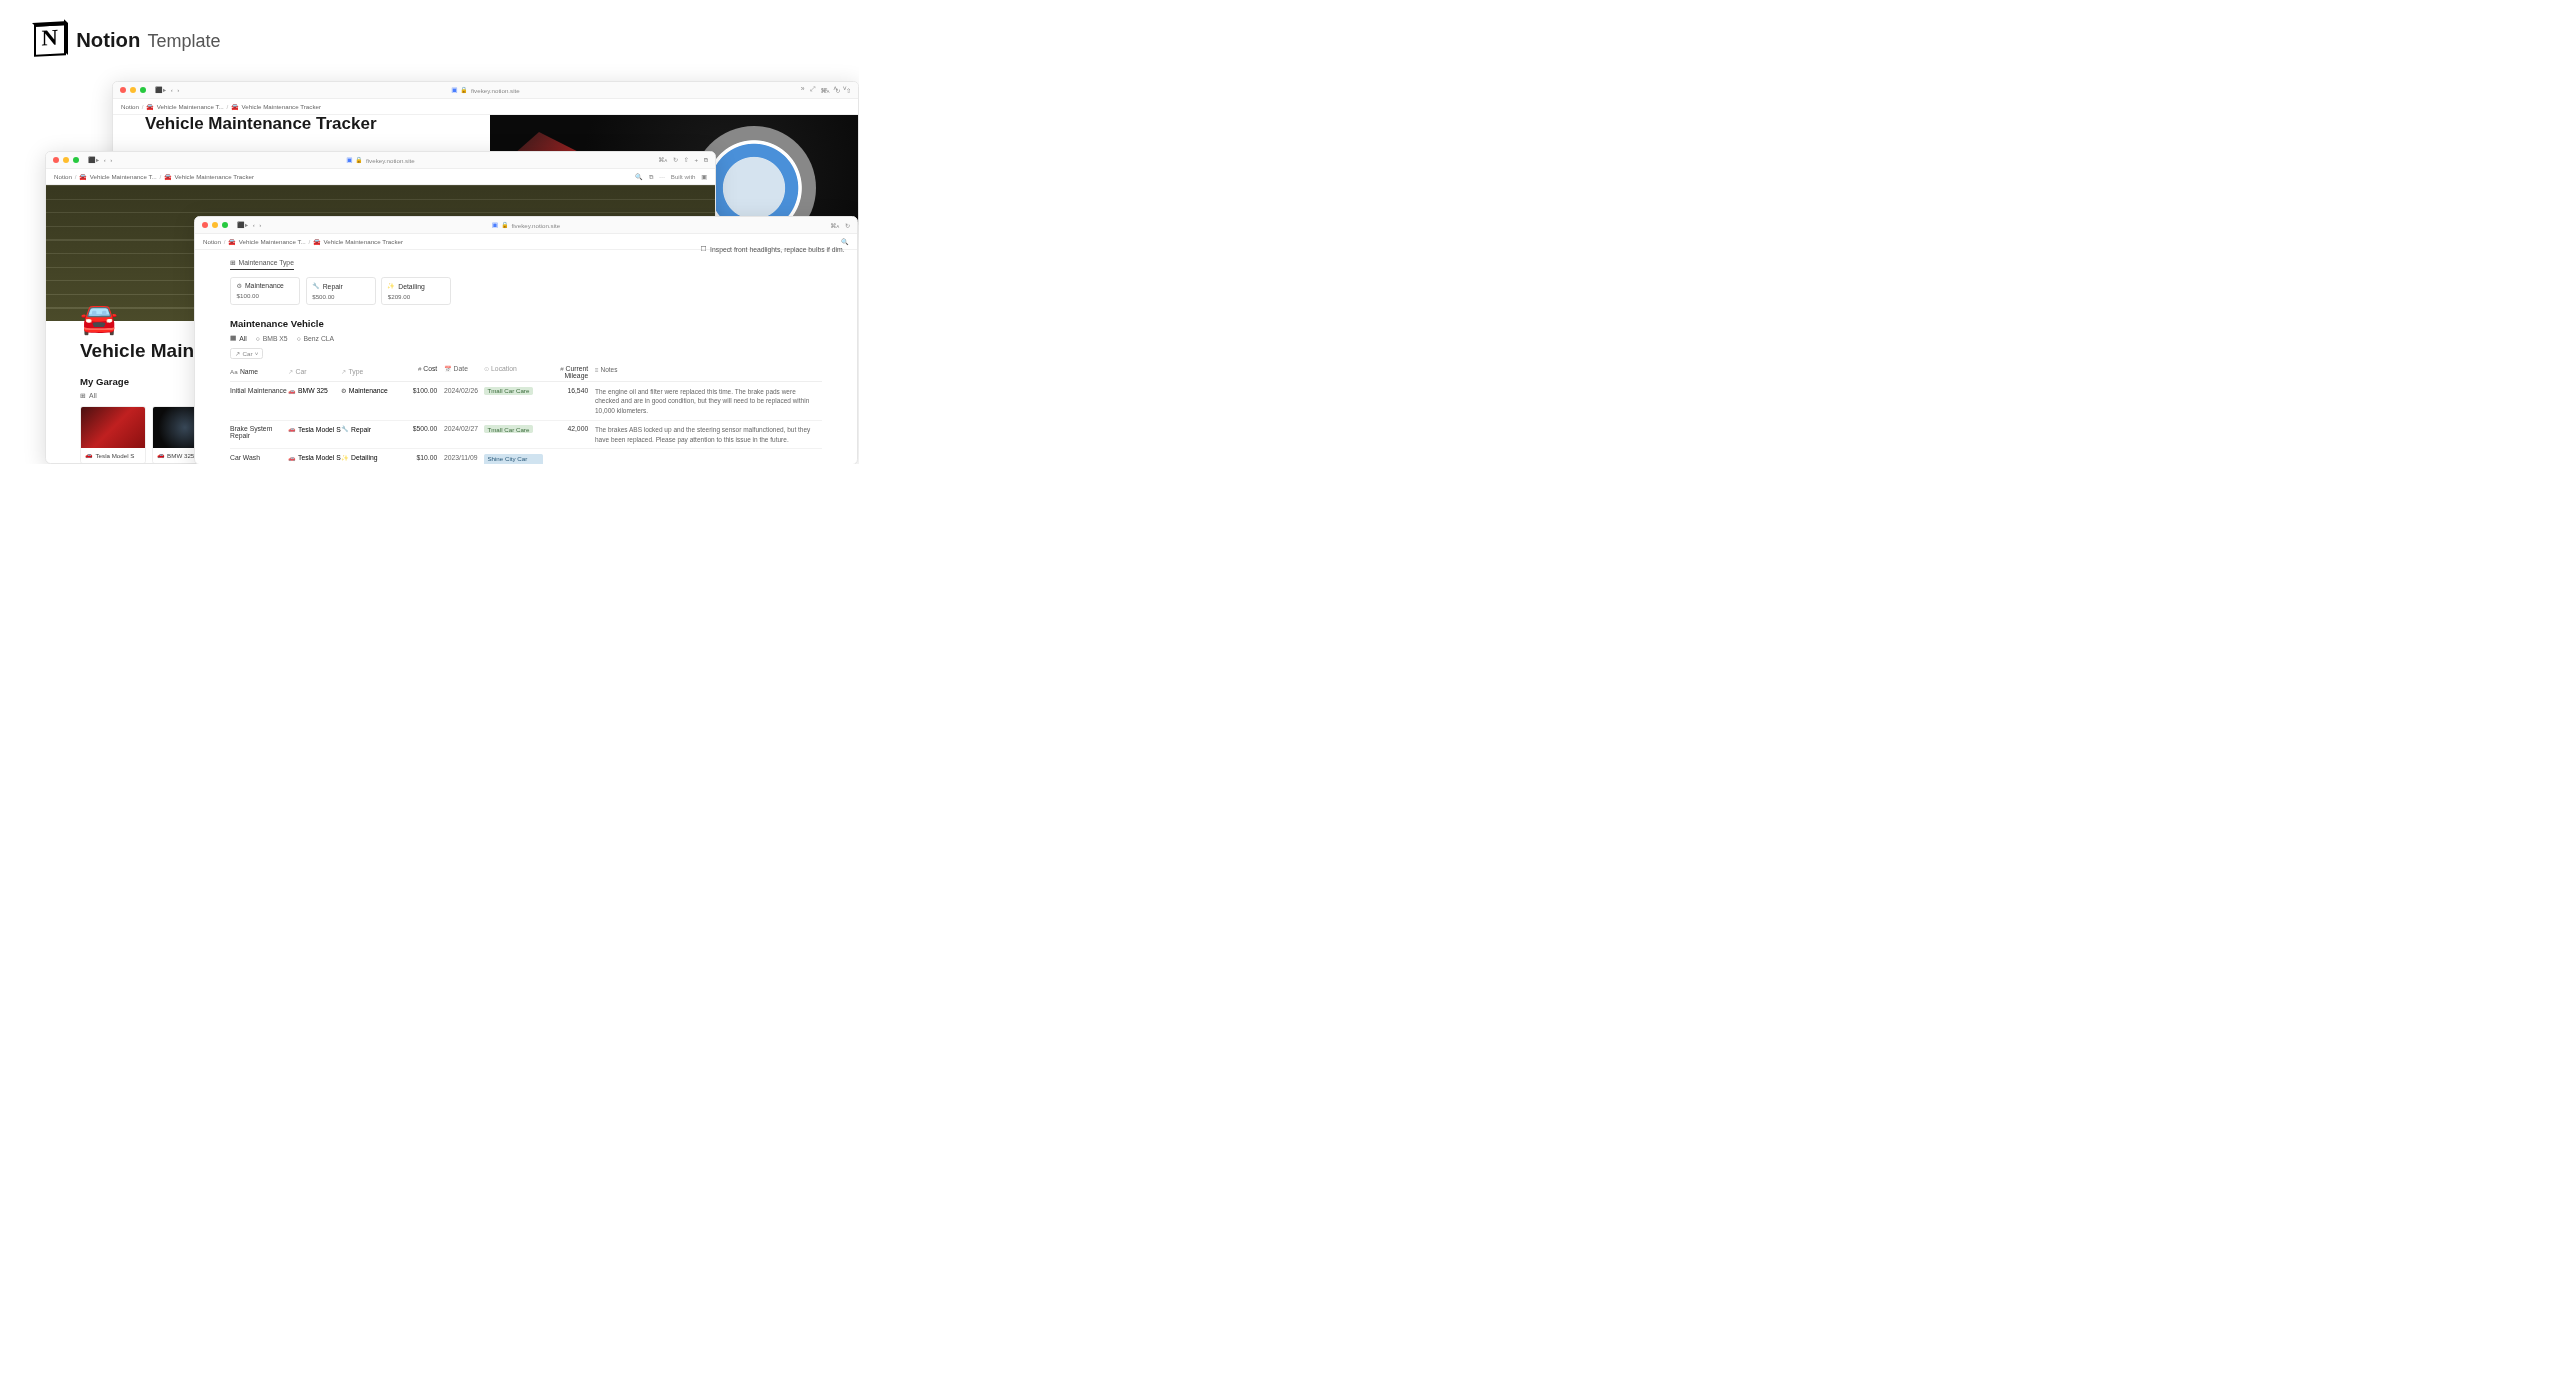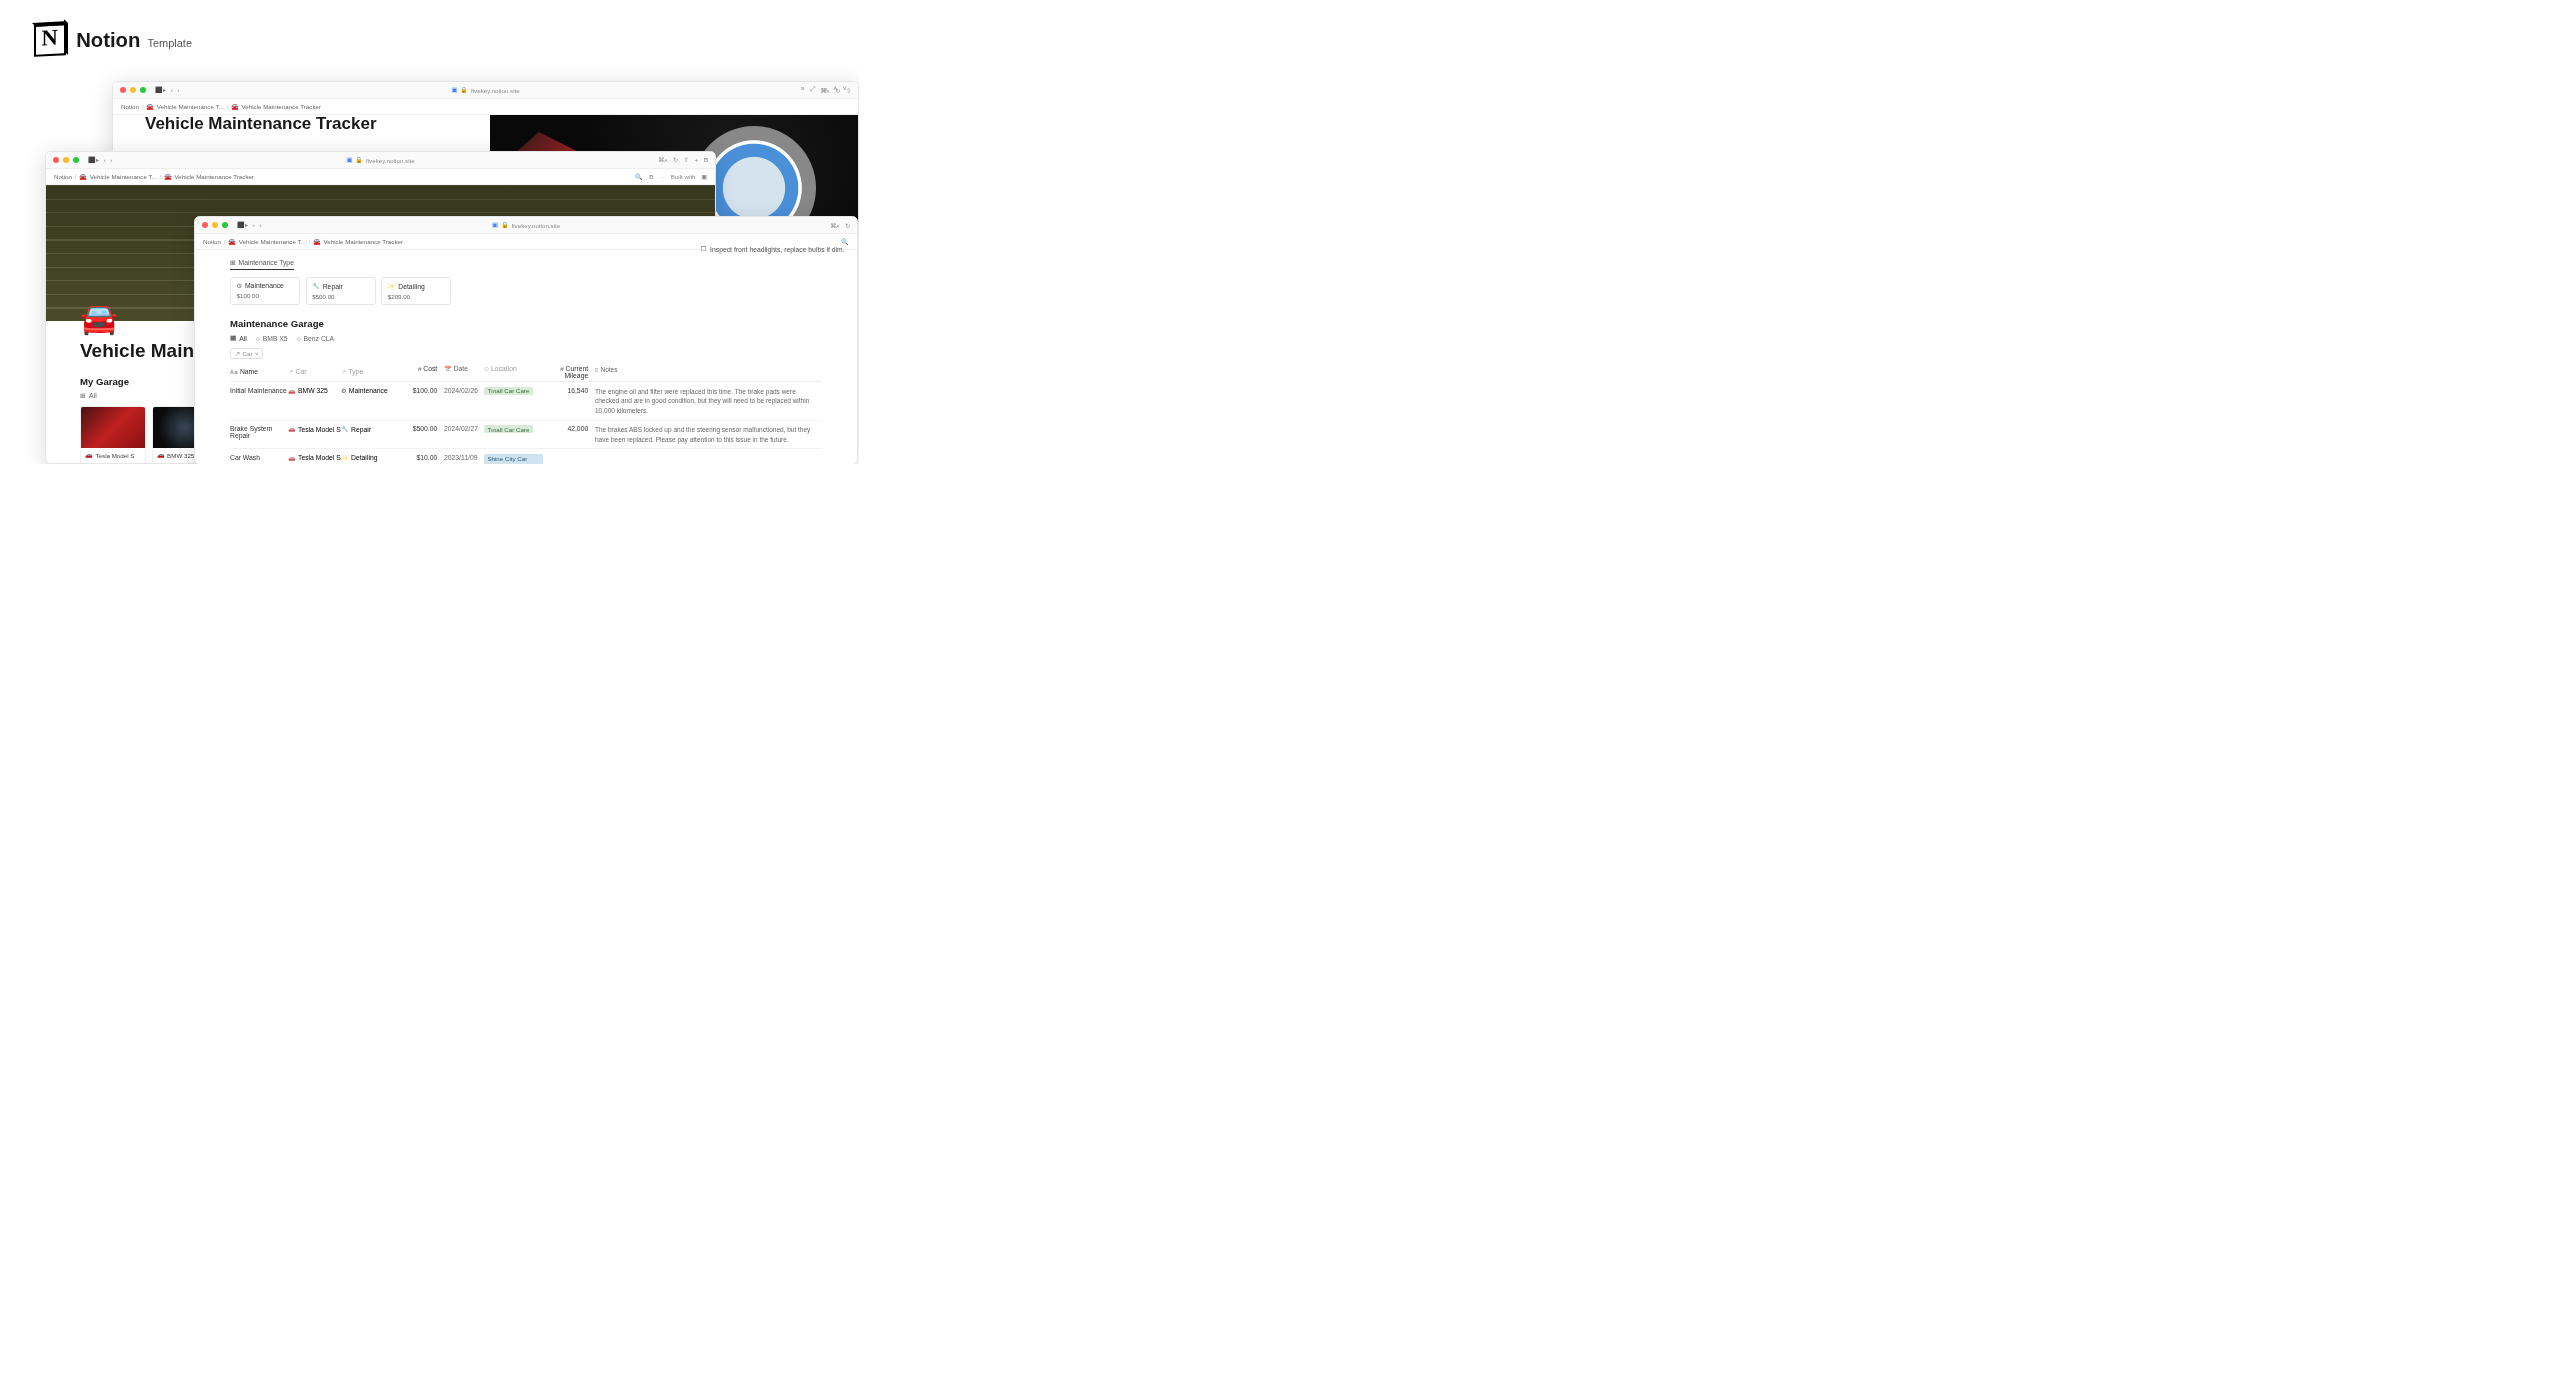--- a/index.html
+++ b/index.html
@@ -5,21 +5,21 @@
 * { margin: 0; padding: 0; box-sizing: border-box; }
 body { font-family: -apple-system, BlinkMacSystemFont, "Segoe UI", Helvetica, Arial, sans-serif; background: #fff; width: 859px; height: 464px; overflow: hidden; position: relative; }
 
 
 .header { position: absolute; top: 24px; left: 34px; display: flex; align-items: center; gap: 10.2px; }
 .logo-box { width: 32px; height: 32px; background: #fff; border: 2px solid #000; position: relative; transform: skewY(-3deg); }
 .logo-box::before { content: ''; position: absolute; top: -4px; left: -1.7px; width: 32px; height: 4px; background: #000; transform: skewX(45deg); }
 .logo-box::after { content: ''; position: absolute; top: -4px; right: -4px; width: 4px; height: 32px; background: #000; transform: skewY(45deg); }
 .logo-n { font-family: Georgia, serif; font-weight: 700; font-size: 22.6px; position: absolute; left: 5.6px; top: -1.1px; }
 .brand-text { font-size: 20.3px; font-weight: 700; color: #191919; }
-.brand-sub { font-size: 11px; color: #555; margin-left: 4.5px; font-weight: 400; }
+.brand-sub { font-size: 18px; color: #555; margin-left: 4.5px; font-weight: 400; }
 
 
 .window { position: absolute; background: #fff; border-radius: 5.6px; box-shadow: 0 4.5px 22.6px rgba(0,0,0,0.15); overflow: hidden; border: 0.6px solid #e5e5e5; }
 .titlebar { height: 17px; background: #fafafa; border-bottom: 0.6px solid #eee; display: flex; align-items: center; padding: 0 6.8px; position: relative; }
 .traffic { display: flex; gap: 4px; }
 .tl { width: 6.2px; height: 6.2px; border-radius: 50%; }
 .tl-red { background: #ff5f56; }
 .tl-yel { background: #ffbd2e; }
 .tl-grn { background: #27c93f; }
 .tb-icons { display: flex; gap: 4.5px; margin-left: 9px; color: #888; font-size: 6.2px; }
@@ -282,21 +282,21 @@
       </div>
       <div class="mt-card">
         <div class="mt-card-title">
             <span class="ico">✨</span>
             <span>Detailing</span>
           </div>
         <div class="mt-card-val">$209.00</div>
       </div>
     </div>
 
-    <div class="mr-title">Maintenance Garage</div>
+    <div class="mr-title">Maintenance Vehicle</div>
     <div class="mr-tabs">
       <span class="active flex">
           <span>▦</span>
           <span>All</span>
         </span>
       <span class="flex">
           <span>○</span>
           <span>BMB X5</span>
         </span>
       <span class="flex">

